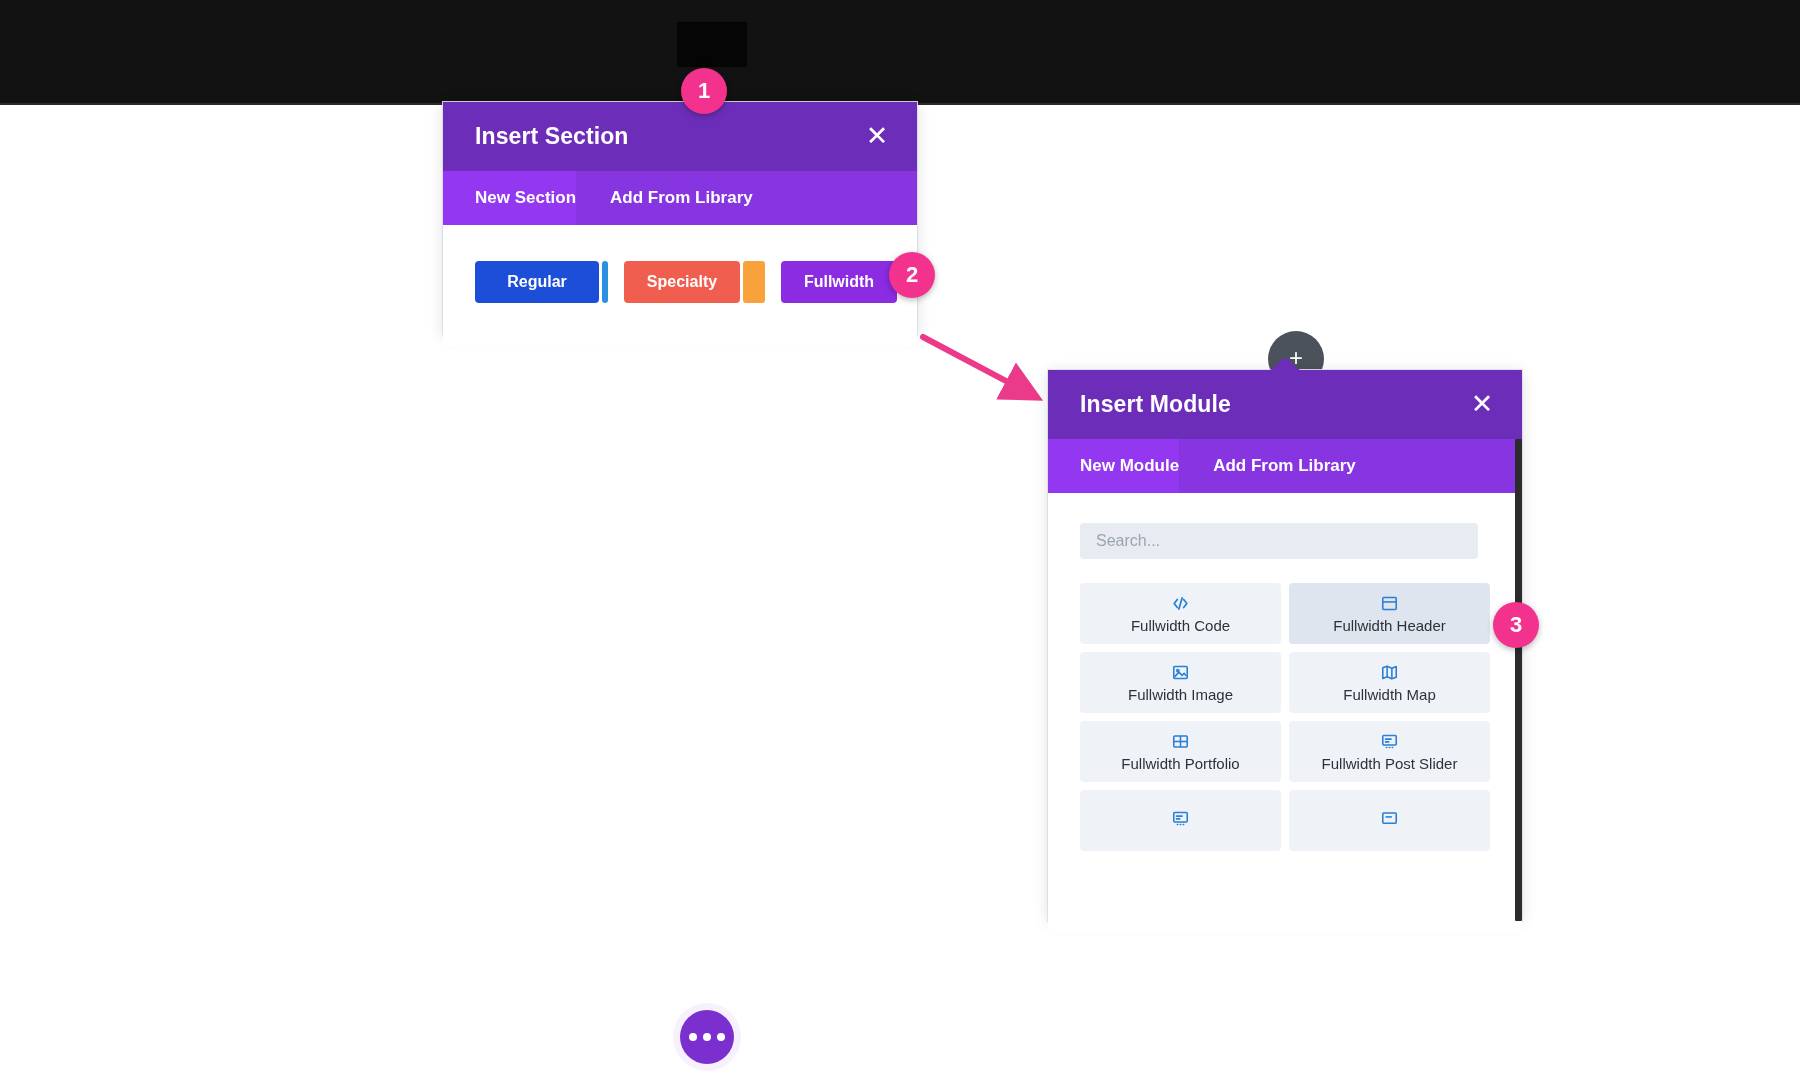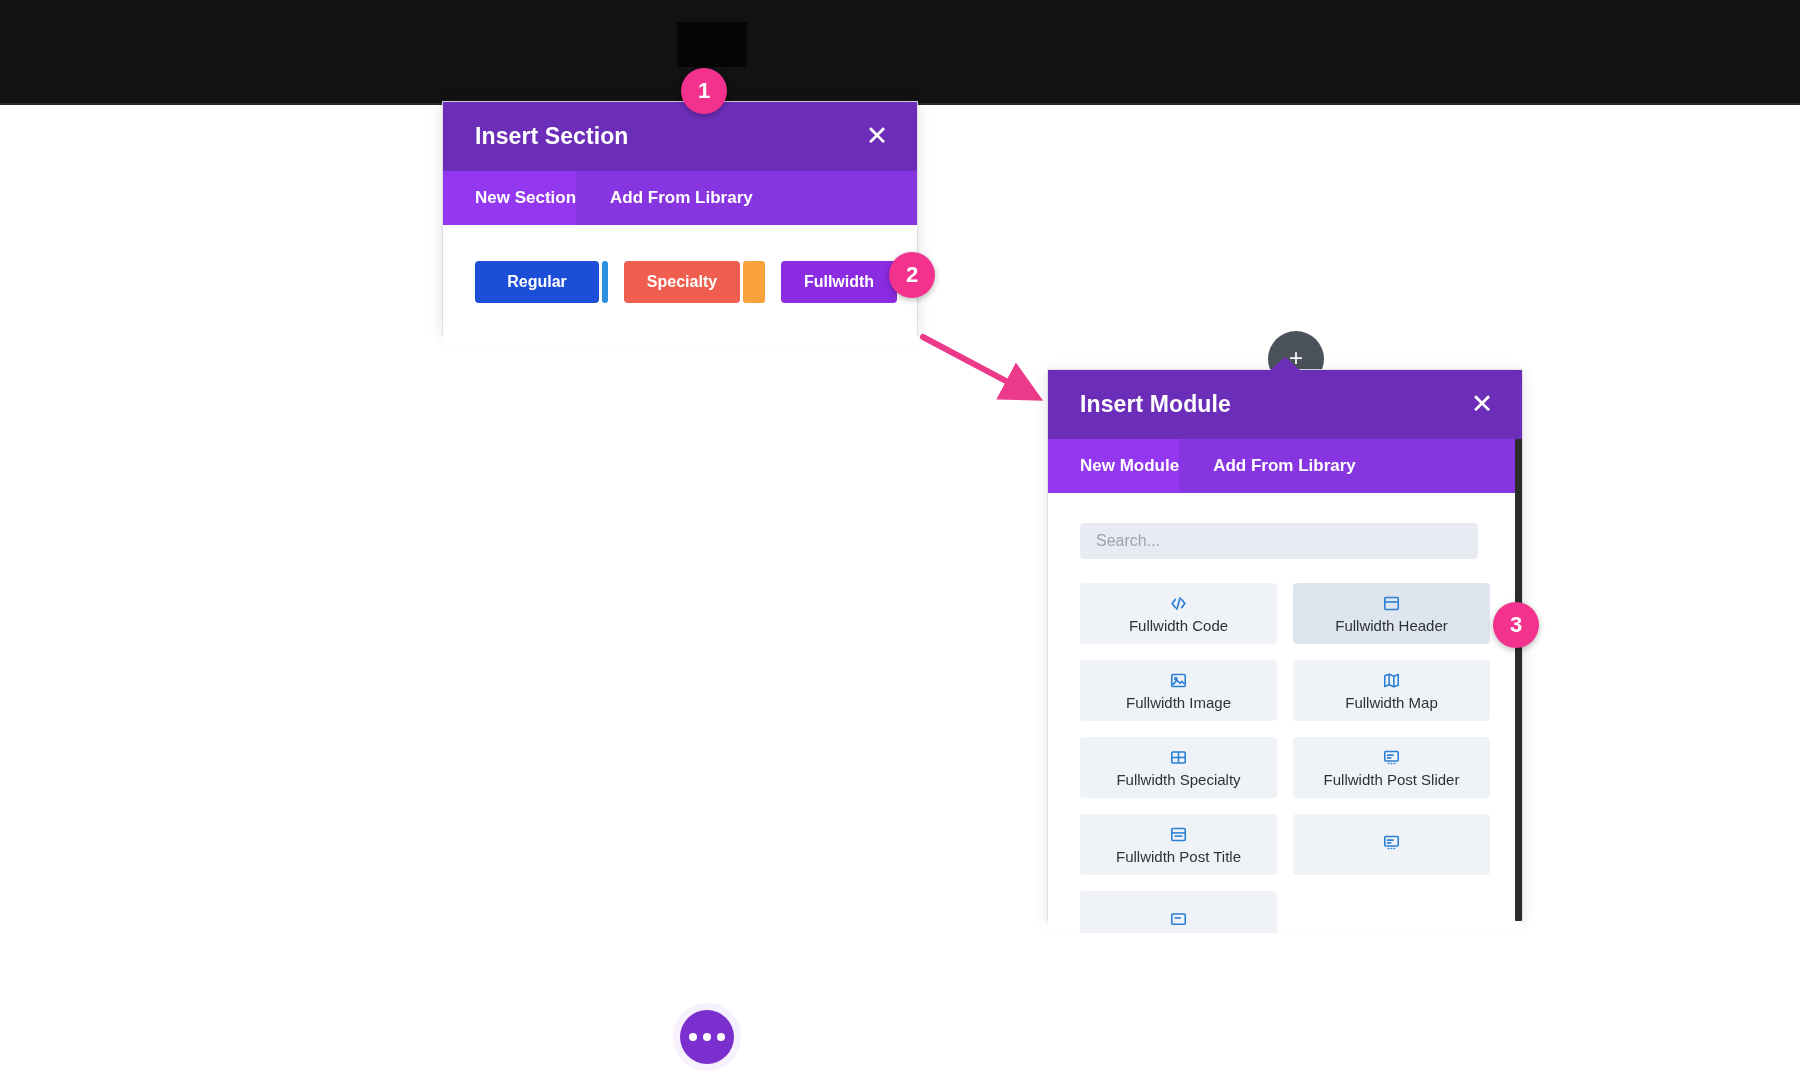--- a/index.html
+++ b/index.html
@@ -159,21 +159,21 @@
     font-size: 16px;
     color: #5c6570;
     font-family: "Liberation Sans", sans-serif;
     outline: none;
   }
   .search-input::placeholder { color: #9aa4b0; }
 
   .module-grid {
     display: grid;
     grid-template-columns: 1fr 1fr;
-    gap: 16px;
+    gap: 8px;
     padding: 24px 32px 0 32px;
   }
   .module-card {
     background: #eff3f8;
     border-radius: 4px;
     height: 61px;
     display: flex;
     flex-direction: column;
     align-items: center;
     justify-content: center;
@@ -400,47 +400,37 @@
             <div class="m-label">Fullwidth Map</div>
           </div>
           <div class="module-card">
             <div class="m-icon">
               <svg width="19" height="19" viewBox="0 0 24 24" fill="none" stroke="currentColor" stroke-width="2">
                 <rect x="3.5" y="5" width="17" height="14" rx="1.2"></rect>
                 <line x1="3.5" y1="12" x2="20.5" y2="12"></line>
                 <line x1="12" y1="5" x2="12" y2="19"></line>
               </svg>
             </div>
-            <div class="m-label">Fullwidth Specialty</div>
+            <div class="m-label">Fullwidth Portfolio</div>
           </div>
           <div class="module-card">
             <div class="m-icon">
               <svg width="19" height="19" viewBox="0 0 24 24" fill="none" stroke="currentColor" stroke-width="2" stroke-linecap="round">
                 <rect x="3.5" y="4.5" width="17" height="12" rx="1.2"></rect>
                 <line x1="7" y1="9" x2="14" y2="9"></line>
                 <line x1="7" y1="12.5" x2="11" y2="12.5"></line>
                 <line x1="8" y1="19.5" x2="8.6" y2="19.5"></line>
                 <line x1="11.7" y1="19.5" x2="12.3" y2="19.5"></line>
                 <line x1="15.4" y1="19.5" x2="16" y2="19.5"></line>
               </svg>
             </div>
             <div class="m-label">Fullwidth Post Slider</div>
           </div>
           <div class="module-card">
             <div class="m-icon">
-              <svg width="19" height="19" viewBox="0 0 24 24" fill="none" stroke="currentColor" stroke-width="2">
-                <rect x="3.5" y="4.5" width="17" height="15" rx="1.2"></rect>
-                <line x1="3.5" y1="10" x2="20.5" y2="10"></line>
-                <line x1="7" y1="14" x2="17" y2="14"></line>
-              </svg>
-            </div>
-            <div class="m-label">Fullwidth Post Title</div>
-          </div>
-          <div class="module-card">
-            <div class="m-icon">
               <svg width="19" height="19" viewBox="0 0 24 24" fill="none" stroke="currentColor" stroke-width="2" stroke-linecap="round">
                 <rect x="3.5" y="4.5" width="17" height="12" rx="1.2"></rect>
                 <line x1="7" y1="9" x2="14" y2="9"></line>
                 <line x1="7" y1="12.5" x2="11" y2="12.5"></line>
                 <line x1="8" y1="19.5" x2="8.6" y2="19.5"></line>
                 <line x1="11.7" y1="19.5" x2="12.3" y2="19.5"></line>
                 <line x1="15.4" y1="19.5" x2="16" y2="19.5"></line>
               </svg>
             </div>
             <div class="m-label"></div>

